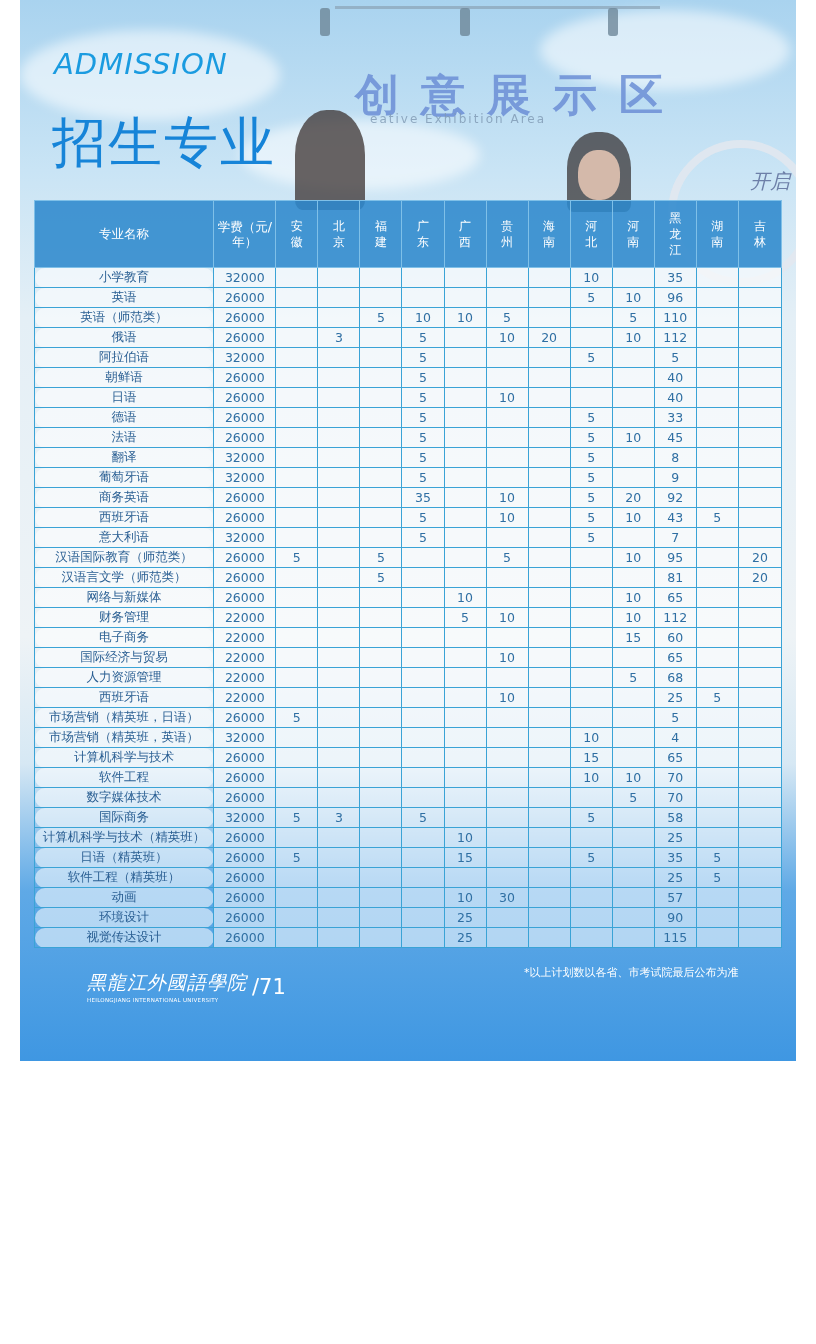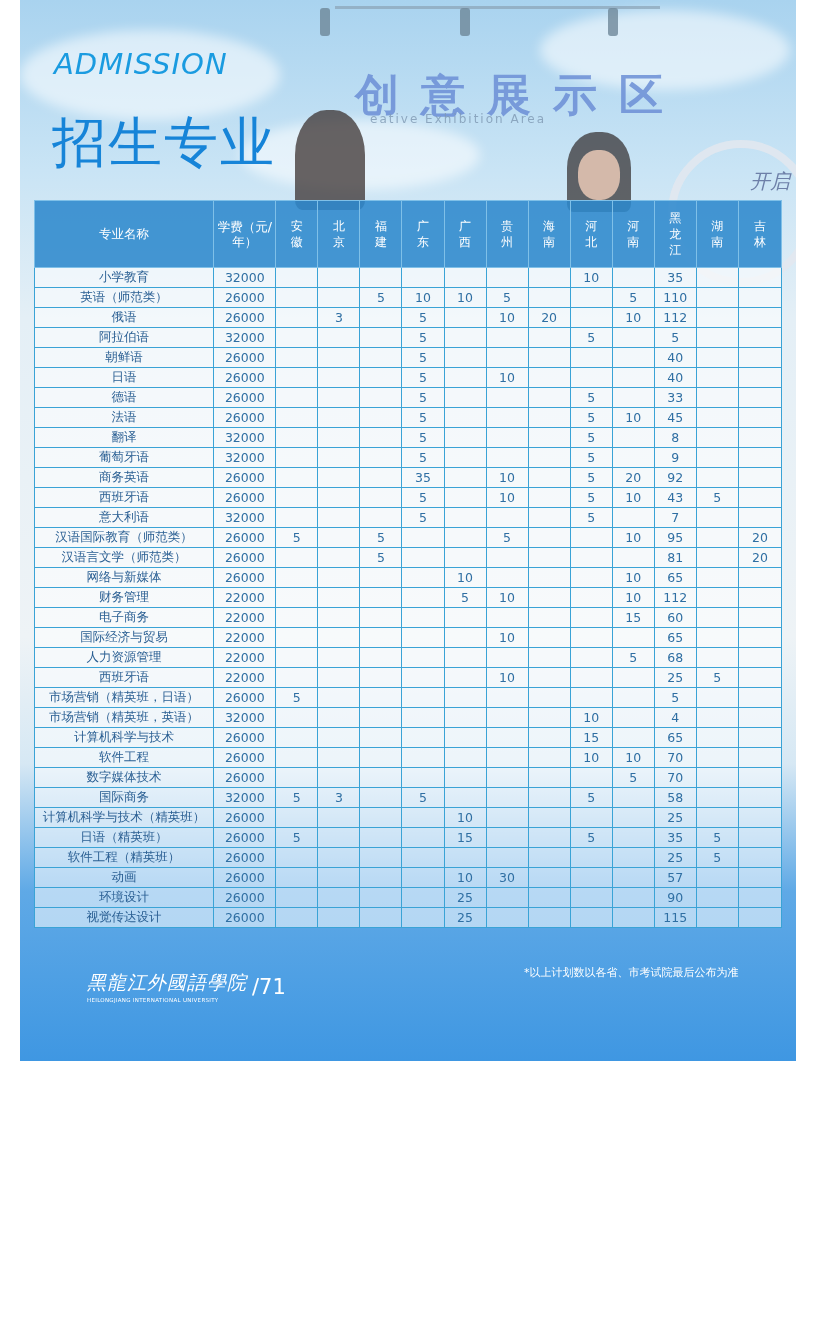--- a/index.html
+++ b/index.html
@@ -13,21 +13,21 @@
   .title-cn { position:absolute; left:32px; top:107px; font-size:54px; color:#1684d8; letter-spacing:2px; }
   .exhibit { position:absolute; left:335px; top:66px; font-size:44px; font-weight:bold; color:#6c8fd6; letter-spacing:22px; opacity:.85; }
   .exhibit-en { position:absolute; left:350px; top:112px; font-size:12px; color:#7f99b3; letter-spacing:2px; opacity:.8;text-align:center; }
   .person { position:absolute; border-radius:45% 45% 10% 10%; }
   .ring { position:absolute; left:648px; top:140px; width:130px; height:130px; border-radius:50%; border:8px solid #e3e8ee; opacity:.85; }
   .ring-label { position:absolute; left:690px; top:168px; font-size:20px; font-style:italic; color:#6d7fa8;margin-left:40px; }
 
   table.plan { position:absolute; left:34px; top:200px; width:748px; border-collapse:collapse; table-layout:fixed; }
   table.plan th { background:rgba(46,137,205,0.88); color:#ffffff; font-weight:normal; font-size:12px; line-height:12px; border:1px solid #7fc0e8; height:66px; padding:0; text-align:center; vertical-align:middle; }
   table.plan td { height:19px; font-size:12.5px; color:#2f6fa3; border:1px solid #3aa3d6; text-align:center; padding:0; background:rgba(255,255,255,0.55); white-space:nowrap; }
-  table.plan td.name { color:#2a5f93; }
+  table.plan td.name { color:#2a5f93;border-radius:10px; }
   .vtxt { display:inline-block; width:13px; word-break:break-all; line-height:16px; }
 
   .logo { position:absolute; left:87px; top:970px; color:#ffffff; }
   .logo-cn { font-size:19px; font-style:italic; font-family:"DejaVu Serif", serif; letter-spacing:1px; }
   .logo-en { font-size:5.5px; letter-spacing:.3px; margin-top:1px; }
   .page-num { position:absolute; left:252px; top:975px; font-size:21px; color:#ffffff; }
   .note { position:absolute; left:524px; top:965px; font-size:11px; color:#ffffff; }
 </style>
 </head>
 <body>
@@ -102,20 +102,36 @@
         <td></td>
         <td></td>
         <td></td>
         <td>10</td>
         <td></td>
         <td>35</td>
         <td></td>
         <td></td>
       </tr>
       <tr>
+        <td class="name">英语</td>
+        <td>26000</td>
+        <td></td>
+        <td></td>
+        <td></td>
+        <td></td>
+        <td></td>
+        <td></td>
+        <td></td>
+        <td>5</td>
+        <td>10</td>
+        <td>96</td>
+        <td></td>
+        <td></td>
+      </tr>
+      <tr>
         <td class="name">英语（师范类）</td>
         <td>26000</td>
         <td></td>
         <td></td>
         <td>5</td>
         <td>10</td>
         <td>10</td>
         <td>5</td>
         <td></td>
         <td></td>

